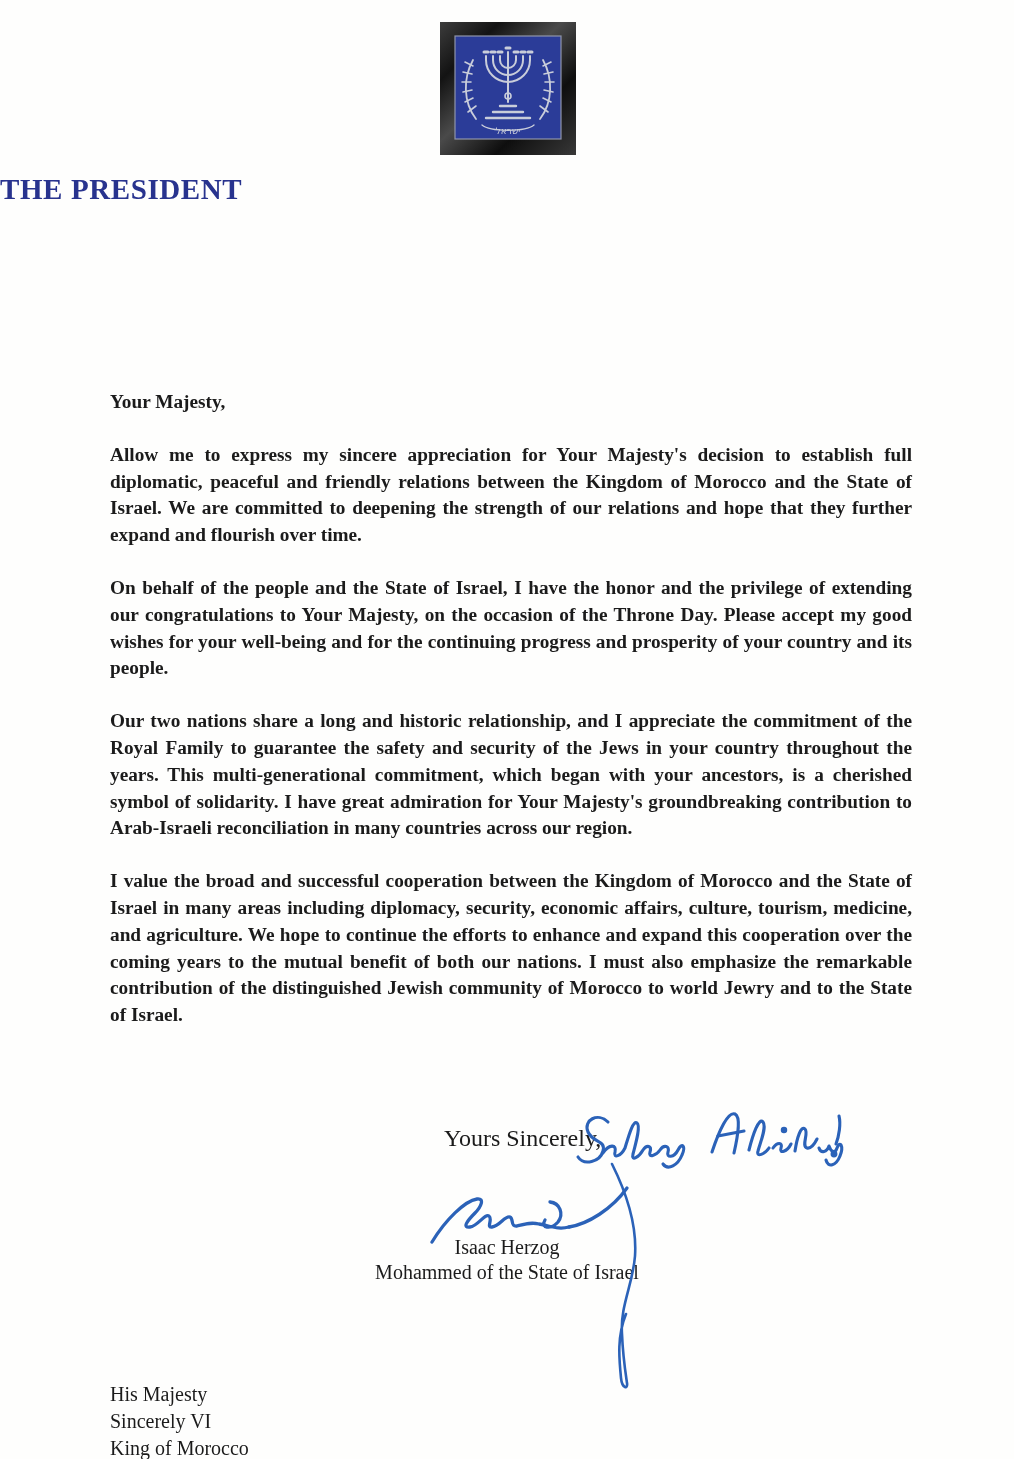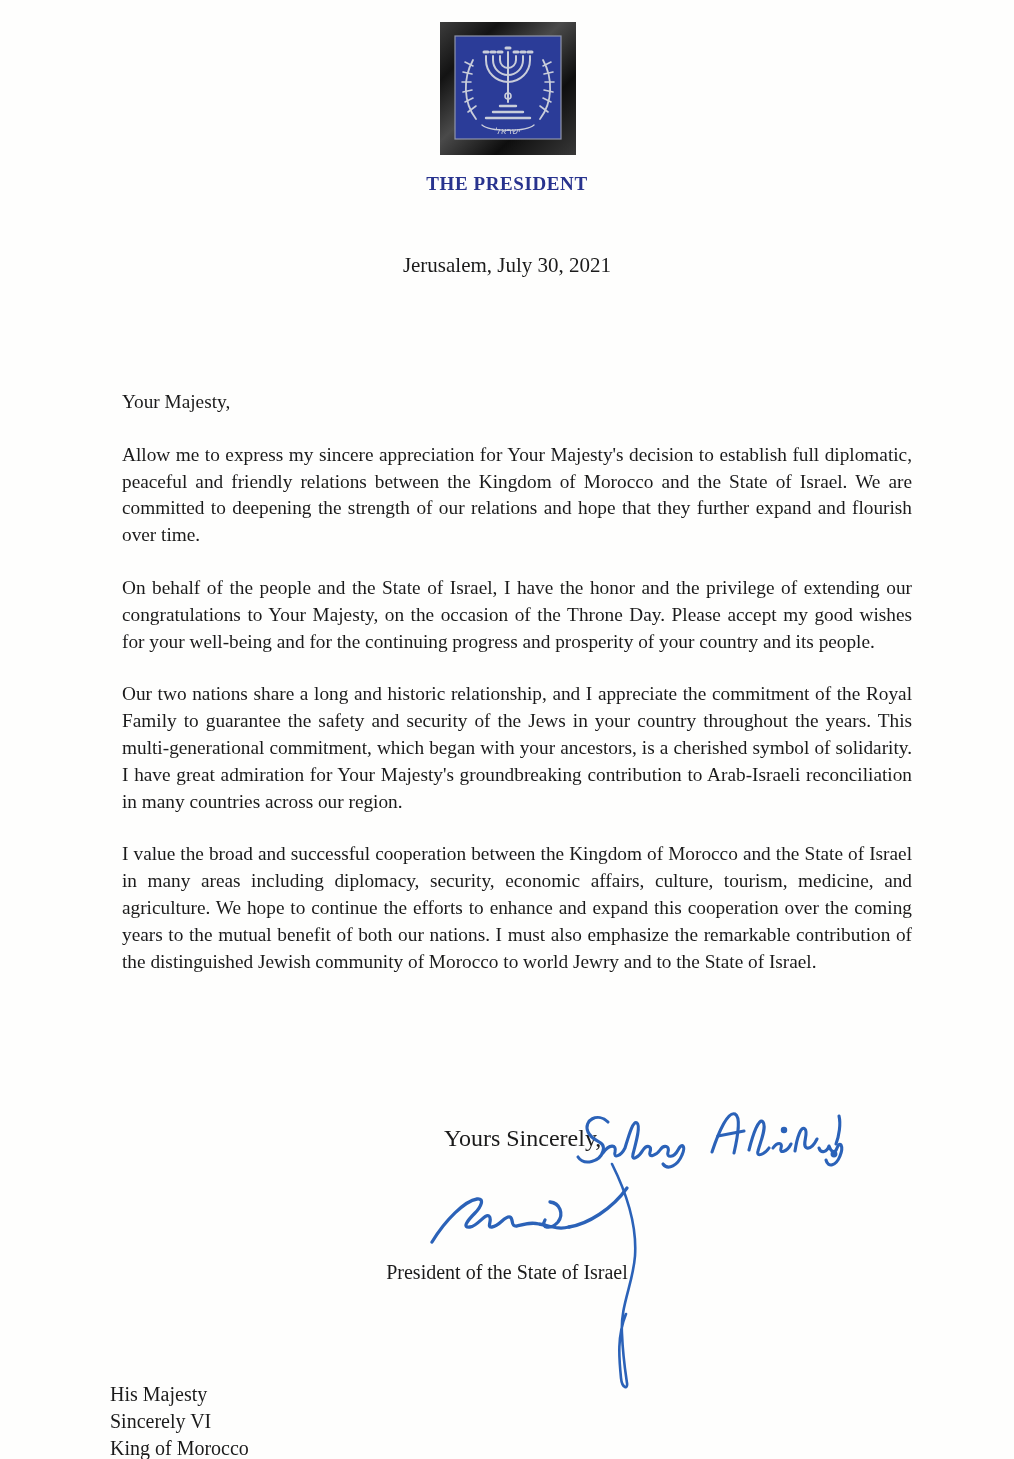--- a/index.html
+++ b/index.html
@@ -11,36 +11,36 @@
     font-family:"Liberation Serif", serif;
     color:#1b1b1b;
     overflow:hidden;
   }
   .emblem {
     position:absolute; left:440px; top:22px;
     width:119px; height:133px;
   }
   .letterhead-title {
     position:absolute; left:0; right:0; top:173px;
-    text-align:center;
-    font-size:19px; font-weight:bold;
+    text-align:left;
+    font-size:29px; font-weight:bold;
     letter-spacing:0.6px;
   }
   .dateline {
     position:absolute; left:0; right:0; top:253px;
     text-align:center;
     font-size:21px;
   }
   .letter-body {
     position:absolute; left:110px; top:389px;
     width:802px;
     font-size:19.3px;
     line-height:26.8px;
   }
-  .letter-body p { margin:0 0 26px 12px; text-align:justify; }
+  .letter-body p { margin:0 0 26px 0; text-align:justify;font-weight:bold; }
   .letter-body p.salutation { text-align:left; }
   .valediction {
     position:absolute; left:444px; top:1125px;
     font-size:24px;
   }
   .signature-name {
     position:absolute; left:0; right:0; top:1236px;
     text-align:center; font-size:20px;
   }
   .signature-title {
@@ -95,32 +95,32 @@
           <path d="M33,44 l-8,-4 M32,52 l-9,-2 M31,60 l-9,0 M32,68 l-9,2 M33,76 l-8,4 M36,84 l-8,6"></path>
           <path d="M103,44 l8,-4 M104,52 l9,-2 M105,60 l9,0 M104,68 l9,2 M103,76 l8,4 M100,84 l8,6"></path>
         </g>
         <path d="M42,103 C50,110 86,110 94,103" stroke-width="1.3"></path>
       </g>
       <text x="68" y="112" text-anchor="middle" font-size="9" fill="#c9cdda" font-family="DejaVu Sans, sans-serif" stroke="none">ישראל</text>
     </svg>
   </div>
 
   <div class="letterhead-title" style="color:#28338e">THE PRESIDENT</div>
-  <div class="dateline">Jerusalem, July 30, 2021</div>
 
   <div class="letter-body">
     <p class="salutation">Your Majesty,</p>
     <p>Allow me to express my sincere appreciation for Your Majesty's decision to establish full diplomatic, peaceful and friendly relations between the Kingdom of Morocco and the State of Israel. We are committed to deepening the strength of our relations and hope that they further expand and flourish over time.</p>
     <p>On behalf of the people and the State of Israel, I have the honor and the privilege of extending our congratulations to Your Majesty, on the occasion of the Throne Day. Please accept my good wishes for your well-being and for the continuing progress and prosperity of your country and its people.</p>
     <p>Our two nations share a long and historic relationship, and I appreciate the commitment of the Royal Family to guarantee the safety and security of the Jews in your country throughout the years. This multi-generational commitment, which began with your ancestors, is a cherished symbol of solidarity. I have great admiration for Your Majesty's groundbreaking contribution to Arab-Israeli reconciliation in many countries across our region.</p>
     <p>I value the broad and successful cooperation between the Kingdom of Morocco and the State of Israel in many areas including diplomacy, security, economic affairs, culture, tourism, medicine, and agriculture. We hope to continue the efforts to enhance and expand this cooperation over the coming years to the mutual benefit of both our nations. I must also emphasize the remarkable contribution of the distinguished Jewish community of Morocco to world Jewry and to the State of Israel.</p>
   </div>
 
   <div class="valediction">Yours Sincerely,</div>
-  <div class="signature-title">President of the State of Israel</div>
+  <div class="signature-name">Isaac Herzog</div>
+  <div class="signature-title">Mohammed of the State of Israel</div>
 
   <div class="ink-overlay">
     <svg width="420" height="294" viewBox="0 0 420 294" xmlns="http://www.w3.org/2000/svg">
       <g stroke="#2b62b8" fill="none" stroke-linecap="round" stroke-linejoin="round">
 
         <g stroke-width="3.1">
           <path d="M178,16 C168,6 153,14 158,26 C163,37 176,34 173,45 C170,56 154,60 148,51"></path>
           <path d="M173,47 C179,38 187,38 185,46 C183,53 191,50 195,42 C199,29 203,14 207,17 C211,20 205,40 203,48 C201,56 209,51 213,44 C217,38 222,40 220,46 C218,52 226,50 230,44 C234,38 240,40 238,46 C236,52 244,52 248,44 C252,36 256,40 252,49 C248,59 238,65 233,58"></path>
         </g>
 

